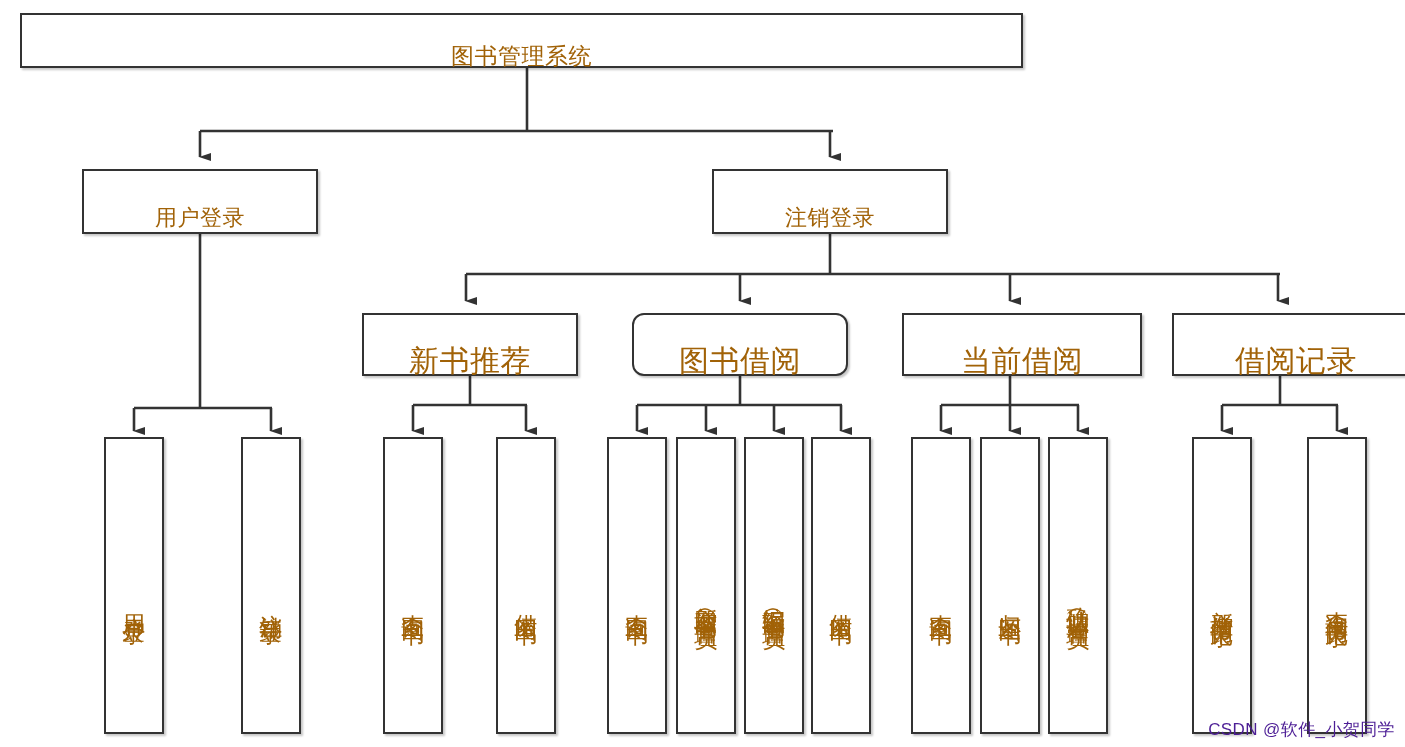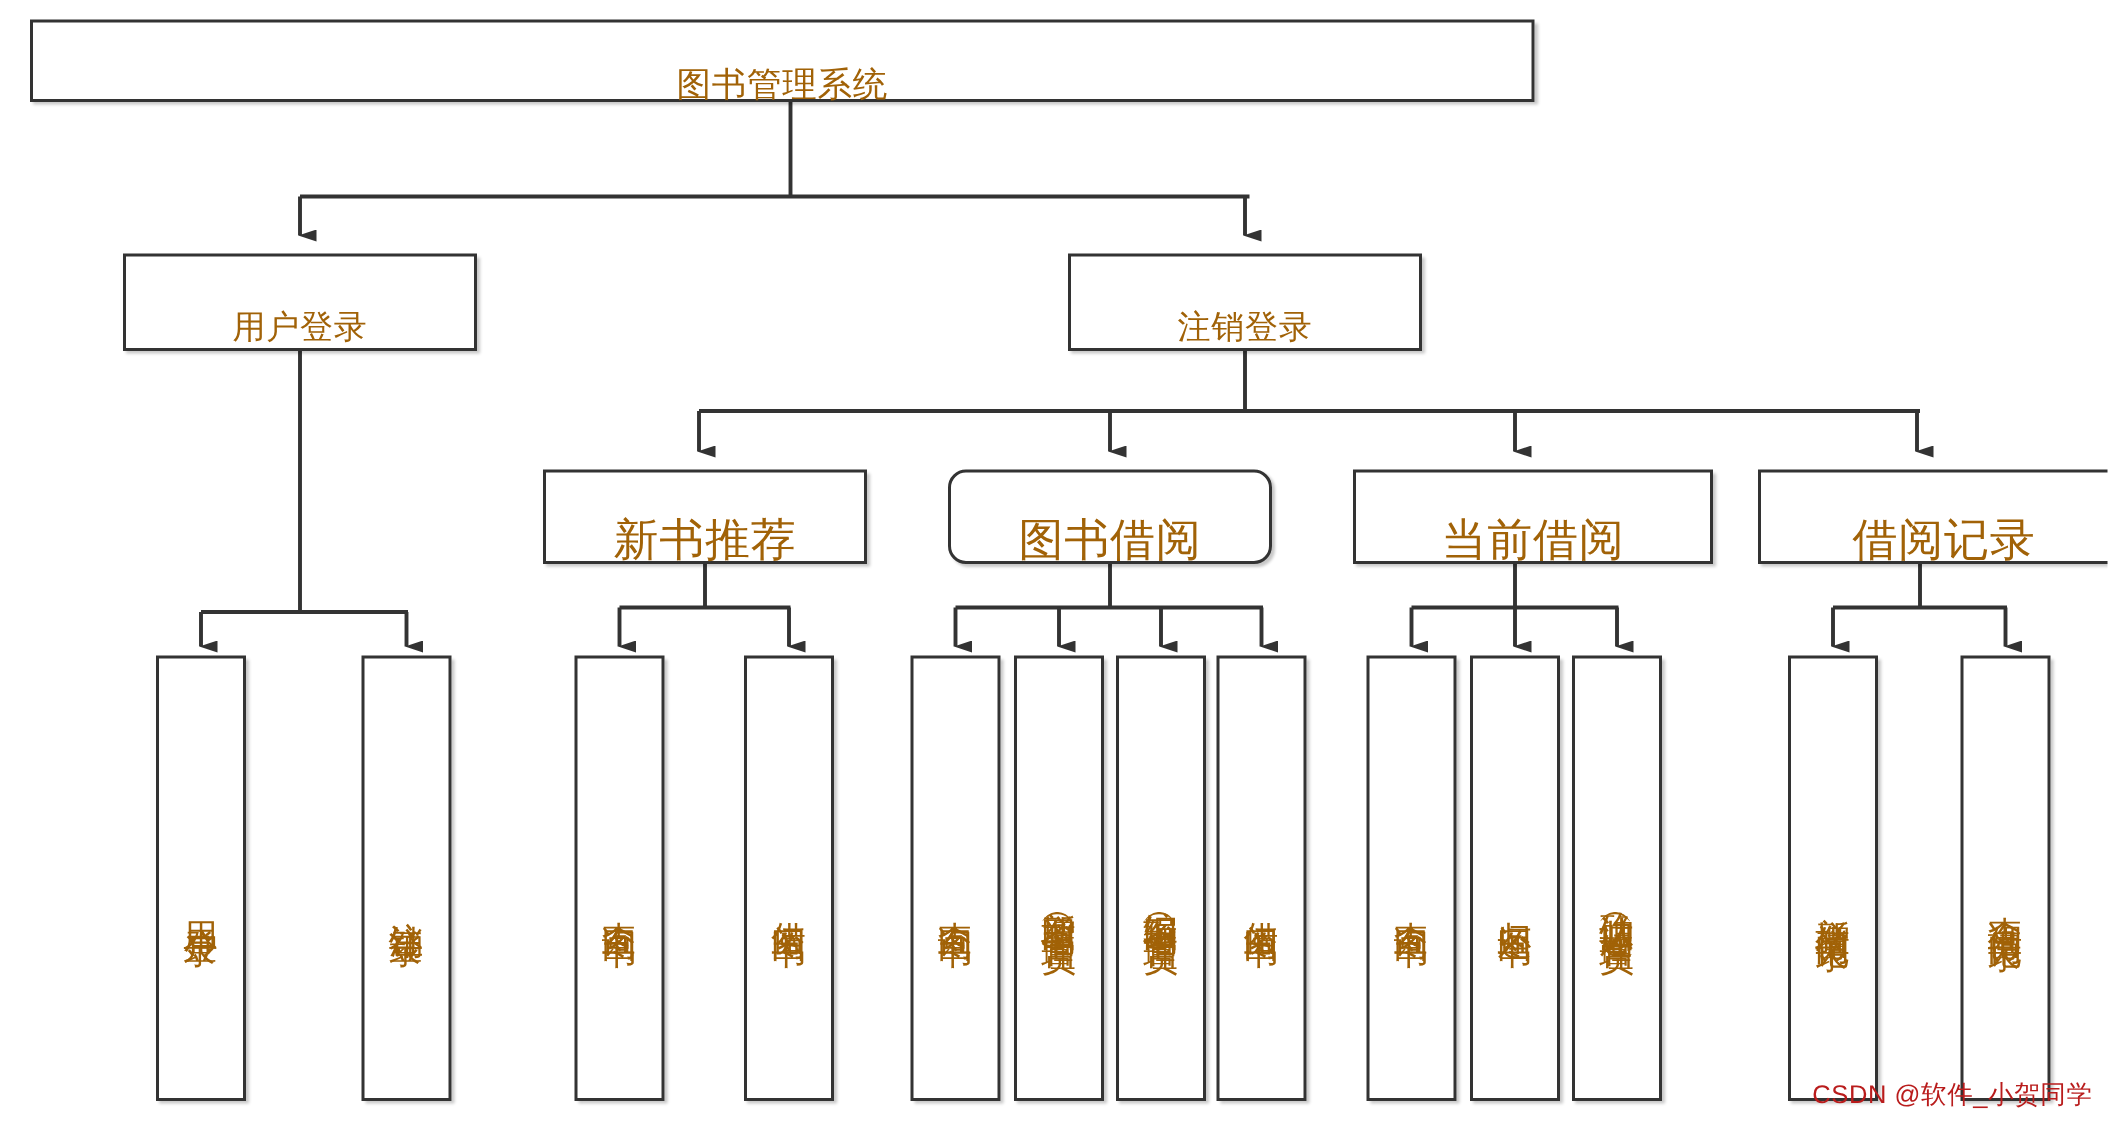--- a/index.html
+++ b/index.html
@@ -46,21 +46,21 @@
     letter-spacing:3px;
     white-space:pre;
     max-height:270px;
   }
 
   .watermark{
     position:absolute;
     right:10px;
     bottom:6px;
     font-size:17px;
-    color:#b91c1c;
+    color:#4c1d95;
     letter-spacing:0.4px;
     white-space:nowrap;
     pointer-events:none;
   }
 </style>
 </head>
 <body>
 
 <div id="canvas">
 

